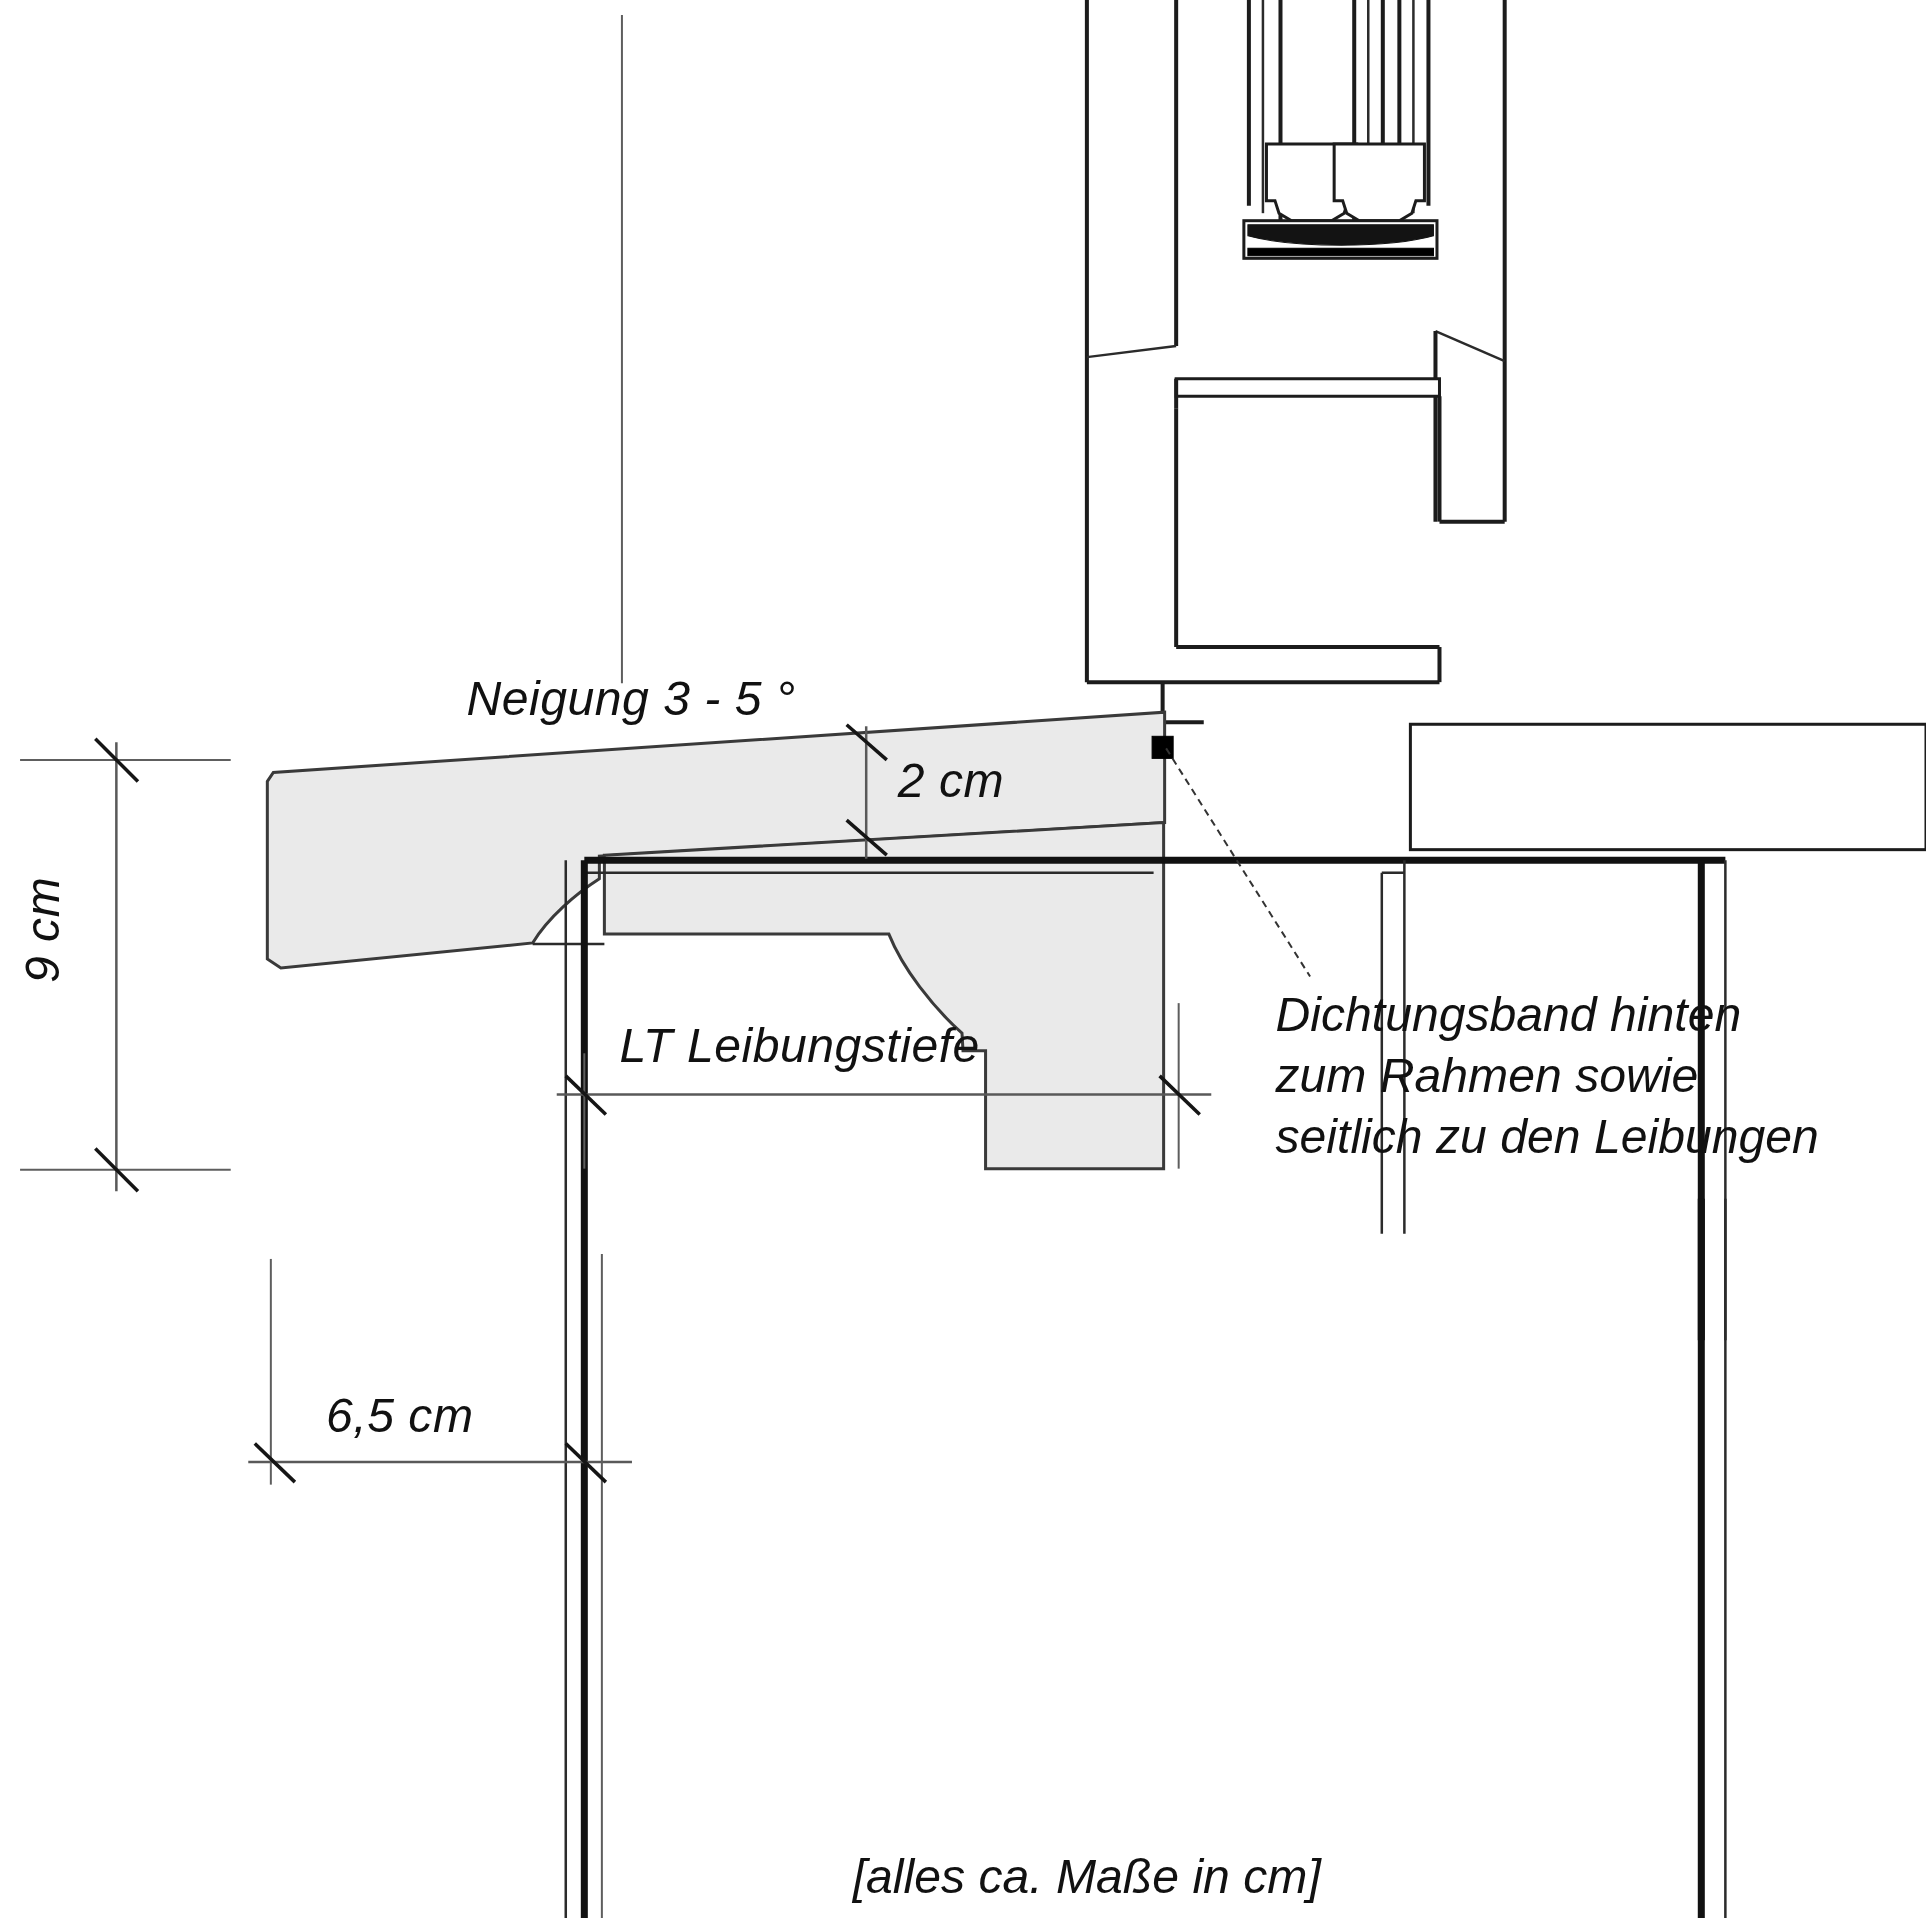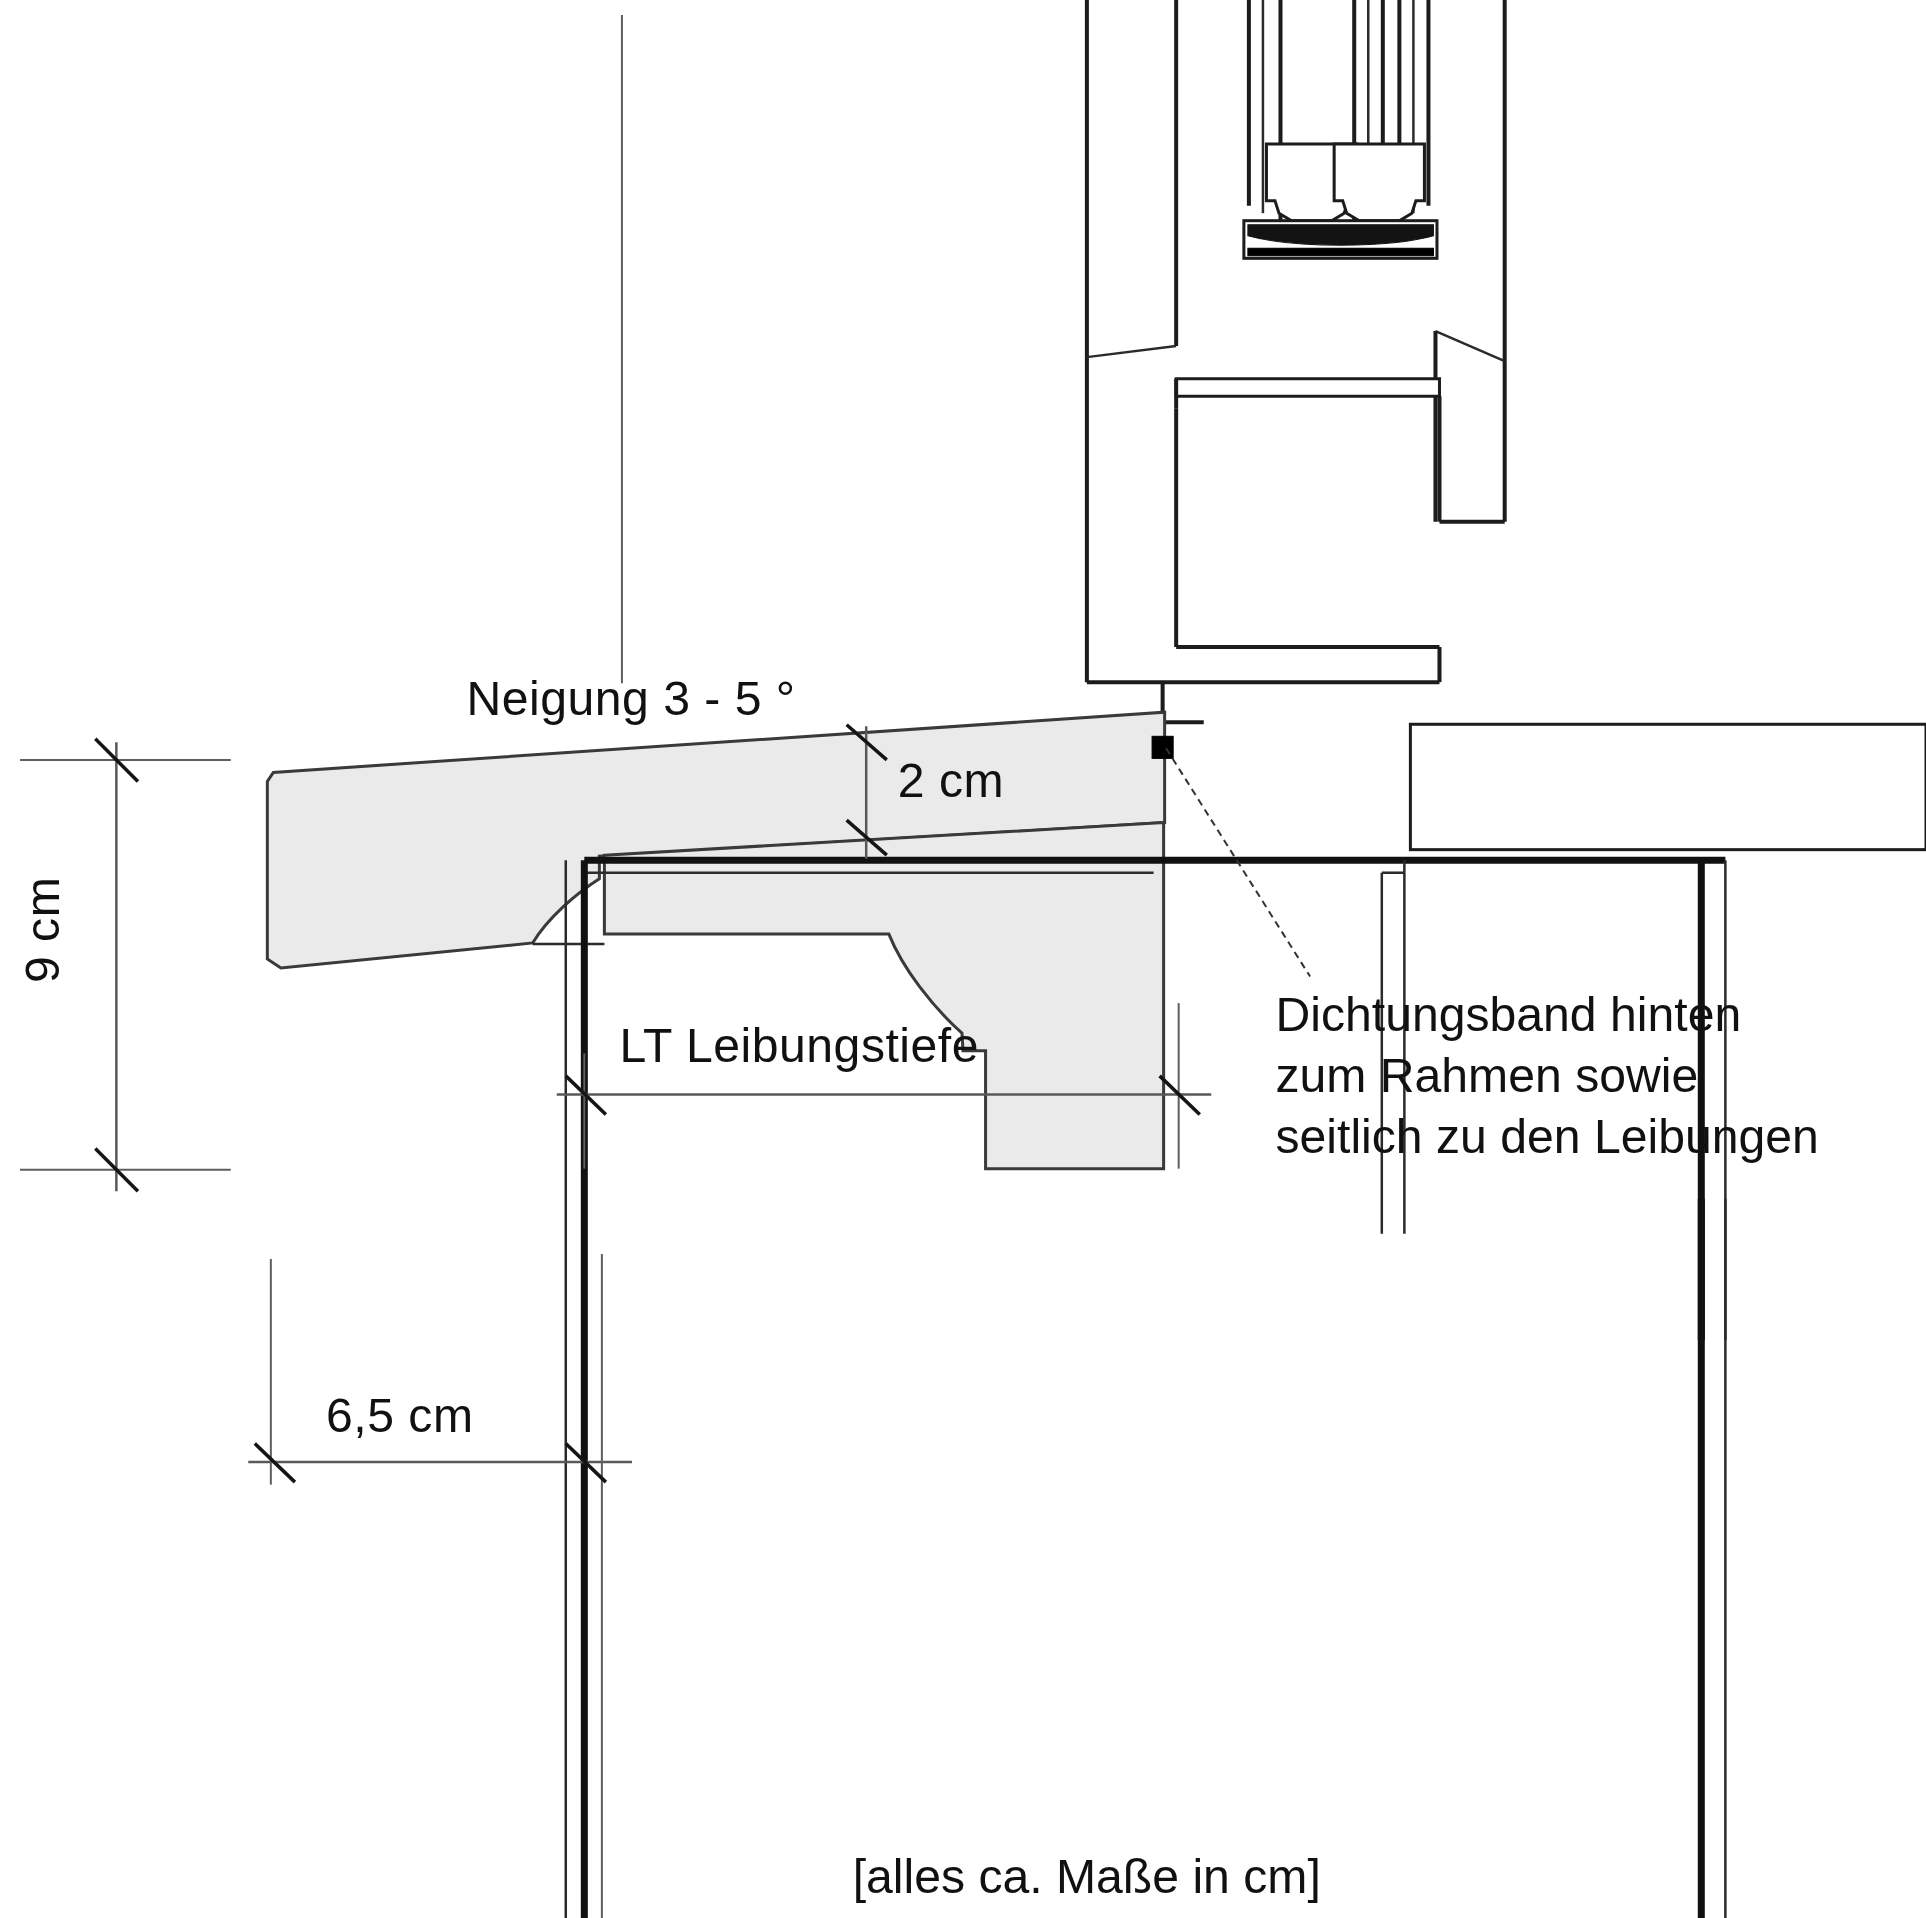--- a/index.html
+++ b/index.html
@@ -11,20 +11,21 @@
     width: 1926px;
     height: 1918px;
     font-family: "Liberation Sans", sans-serif;
     overflow: hidden;
   }
   #drawing-root {
     position: relative;
     width: 1926px;
     height: 1449px;
     background: #ffffff;
+    font-style: italic;
   }
   svg.canvas {
     display: block;
     width: 1926px;
     height: 1918px;
   }
   .stroke-thin   { fill: none; stroke: #2b2b2b; stroke-width: 5;  }
   .stroke-med    { fill: none; stroke: #1c1c1c; stroke-width: 8;  }
   .stroke-thick  { fill: none; stroke: #111111; stroke-width: 14; }
   .stroke-dim    { fill: none; stroke: #595959; stroke-width: 5;  }

